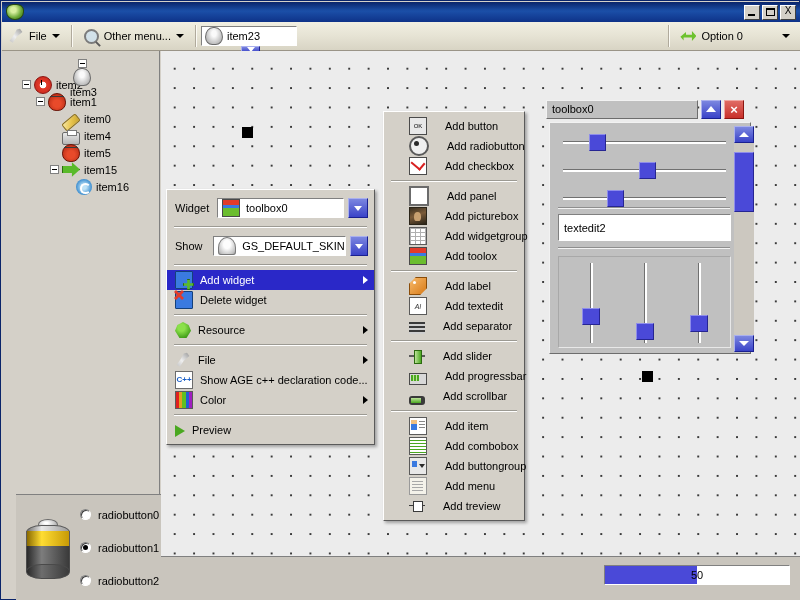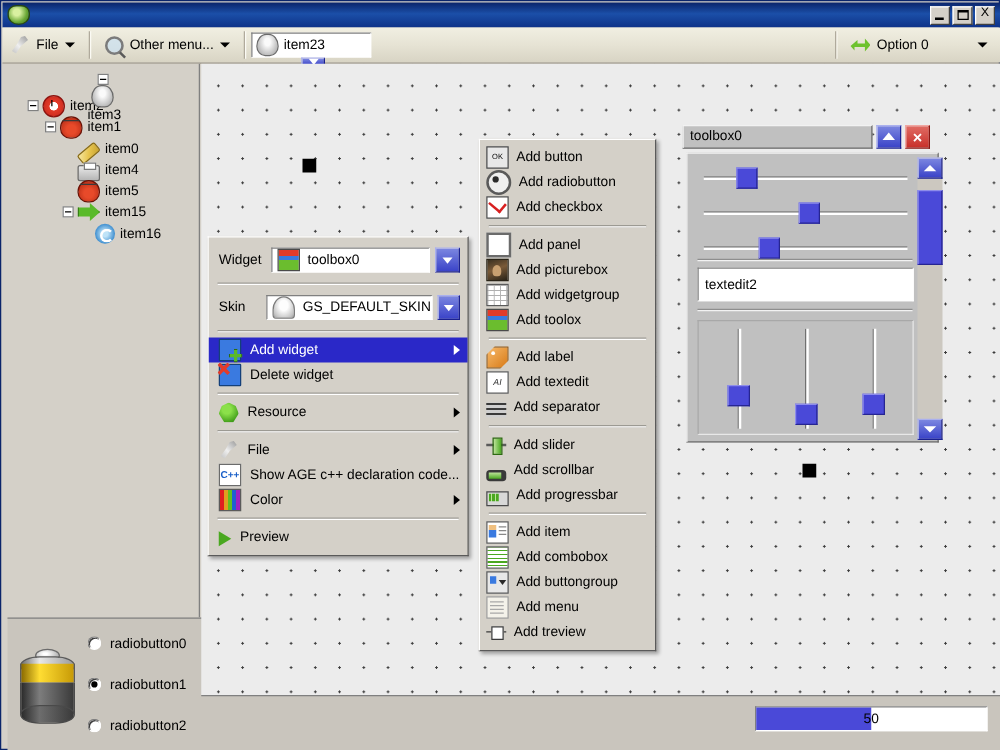--- a/index.html
+++ b/index.html
@@ -52,21 +52,21 @@
   #tree{position:absolute;left:1px;top:50px;width:158px;height:443px;background:#d4d0c8;
     border-right:1px solid #808080;box-sizing:border-box;padding:8px 0 0 6px;overflow:hidden;}
   .node{display:flex;align-items:center;height:17px;white-space:nowrap;font-size:11px;}
   .expander{width:9px;height:9px;border:1px solid #808080;background:#fff;box-sizing:border-box;
     margin-right:3px;position:relative;flex:none;}
   .expander:before{content:"";position:absolute;left:1px;top:3px;width:5px;height:1px;background:#000;}
   .expander.hidden{visibility:hidden;}
   .node .ico{margin-right:4px;}
 
   
-  #radiopanel{position:absolute;left:5px;top:493px;width:158px;height:106px;background:#c9c5bd;
+  #radiopanel{position:absolute;left:15px;top:493px;width:158px;height:106px;background:#c9c5bd;
     border-top:1px solid #808080;border-right:1px solid #808080;box-sizing:border-box;
     display:flex;align-items:center;}
   #battery{width:46px;height:58px;margin-left:8px;flex:none;position:relative;}
   .radios{margin-left:10px;display:flex;flex-direction:column;justify-content:center;gap:21px;}
   .radio-row{display:flex;align-items:center;gap:7px;font-size:11px;}
   .radio{width:11px;height:11px;border-radius:50%;background:#fff;
     border:1px solid;border-color:#808080 #fff #fff #808080;box-sizing:border-box;
     box-shadow:inset 1px 1px 0 #404040;position:relative;flex:none;}
   .radio.on:after{content:"";position:absolute;left:2px;top:2px;width:5px;height:5px;border-radius:50%;background:#000;}
 
@@ -104,21 +104,21 @@
     padding-left:4px;gap:6px;font-size:11px;}
   .fieldrow .fdrop{width:20px;height:20px;margin-left:4px;
     background:linear-gradient(to bottom,#7b86e0,#3a43c8);
     border:1px solid;border-color:#aab0ee #1a2090 #1a2090 #aab0ee;box-sizing:border-box;
     display:flex;align-items:center;justify-content:center;}
 
   
   #submenu{position:absolute;left:382px;top:110px;width:142px;background:#d4d0c8;
     border:1px solid;border-color:#fff #5a5a5a #5a5a5a #fff;box-sizing:border-box;
     padding:4px 0;box-shadow:2px 2px 3px rgba(0,0,0,.32);}
-  #submenu .mrow{height:20px;padding-left:5px;}
+  #submenu .mrow{height:20px;padding-left:25px;gap:12px;}
   #submenu .mrow .ico{margin-right:6px;}
 
   
   #toolbox{position:absolute;left:545px;top:98px;width:205px;height:256px;}
   #tb-head{position:absolute;left:0;top:0;width:205px;height:20px;display:flex;align-items:center;}
   #tb-title{width:152px;height:19px;background:#c0c0c0;border:1px solid;
     border-color:#f2f2f2 #6d6d6d #6d6d6d #f2f2f2;box-sizing:border-box;
     display:flex;align-items:center;padding-left:5px;font-size:11px;}
   .tbtn{width:20px;height:19px;margin-left:3px;box-sizing:border-box;
     display:flex;align-items:center;justify-content:center;}
@@ -464,21 +464,21 @@
       <span class="fbox">
         <span class="ico i-toolbox"></span>
         <span>toolbox0</span>
       </span>
       <span class="fdrop">
           <span class="drop-arrow"></span>
         </span>
     </div>
     <div class="msep"></div>
     <div class="fieldrow">
-      <span class="flabel">Skin</span>
+      <span class="flabel">Show</span>
       <span class="fbox">
         <span class="ico i-skinghost"></span>
         <span>GS_DEFAULT_SKIN</span>
       </span>
       <span class="fdrop">
           <span class="drop-arrow"></span>
         </span>
     </div>
     <div class="msep"></div>
     <div id="ctx-items-a">
@@ -575,27 +575,27 @@
           <span>Add separator</span>
         </div>
       </div>
     <div class="msep"></div>
     <div id="sub-d">
         <div class="mrow">
           <span class="ico i-slider"></span>
           <span>Add slider</span>
         </div>
         <div class="mrow">
+          <span class="ico i-progressbar"></span>
+          <span>Add progressbar</span>
+        </div>
+        <div class="mrow">
           <span class="ico i-scrollbar"></span>
           <span>Add scrollbar</span>
         </div>
-        <div class="mrow">
-          <span class="ico i-progressbar"></span>
-          <span>Add progressbar</span>
-        </div>
       </div>
     <div class="msep"></div>
     <div id="sub-e">
         <div class="mrow">
           <span class="ico i-item"></span>
           <span>Add item</span>
         </div>
         <div class="mrow">
           <span class="ico i-combobox"></span>
           <span>Add combobox</span>

